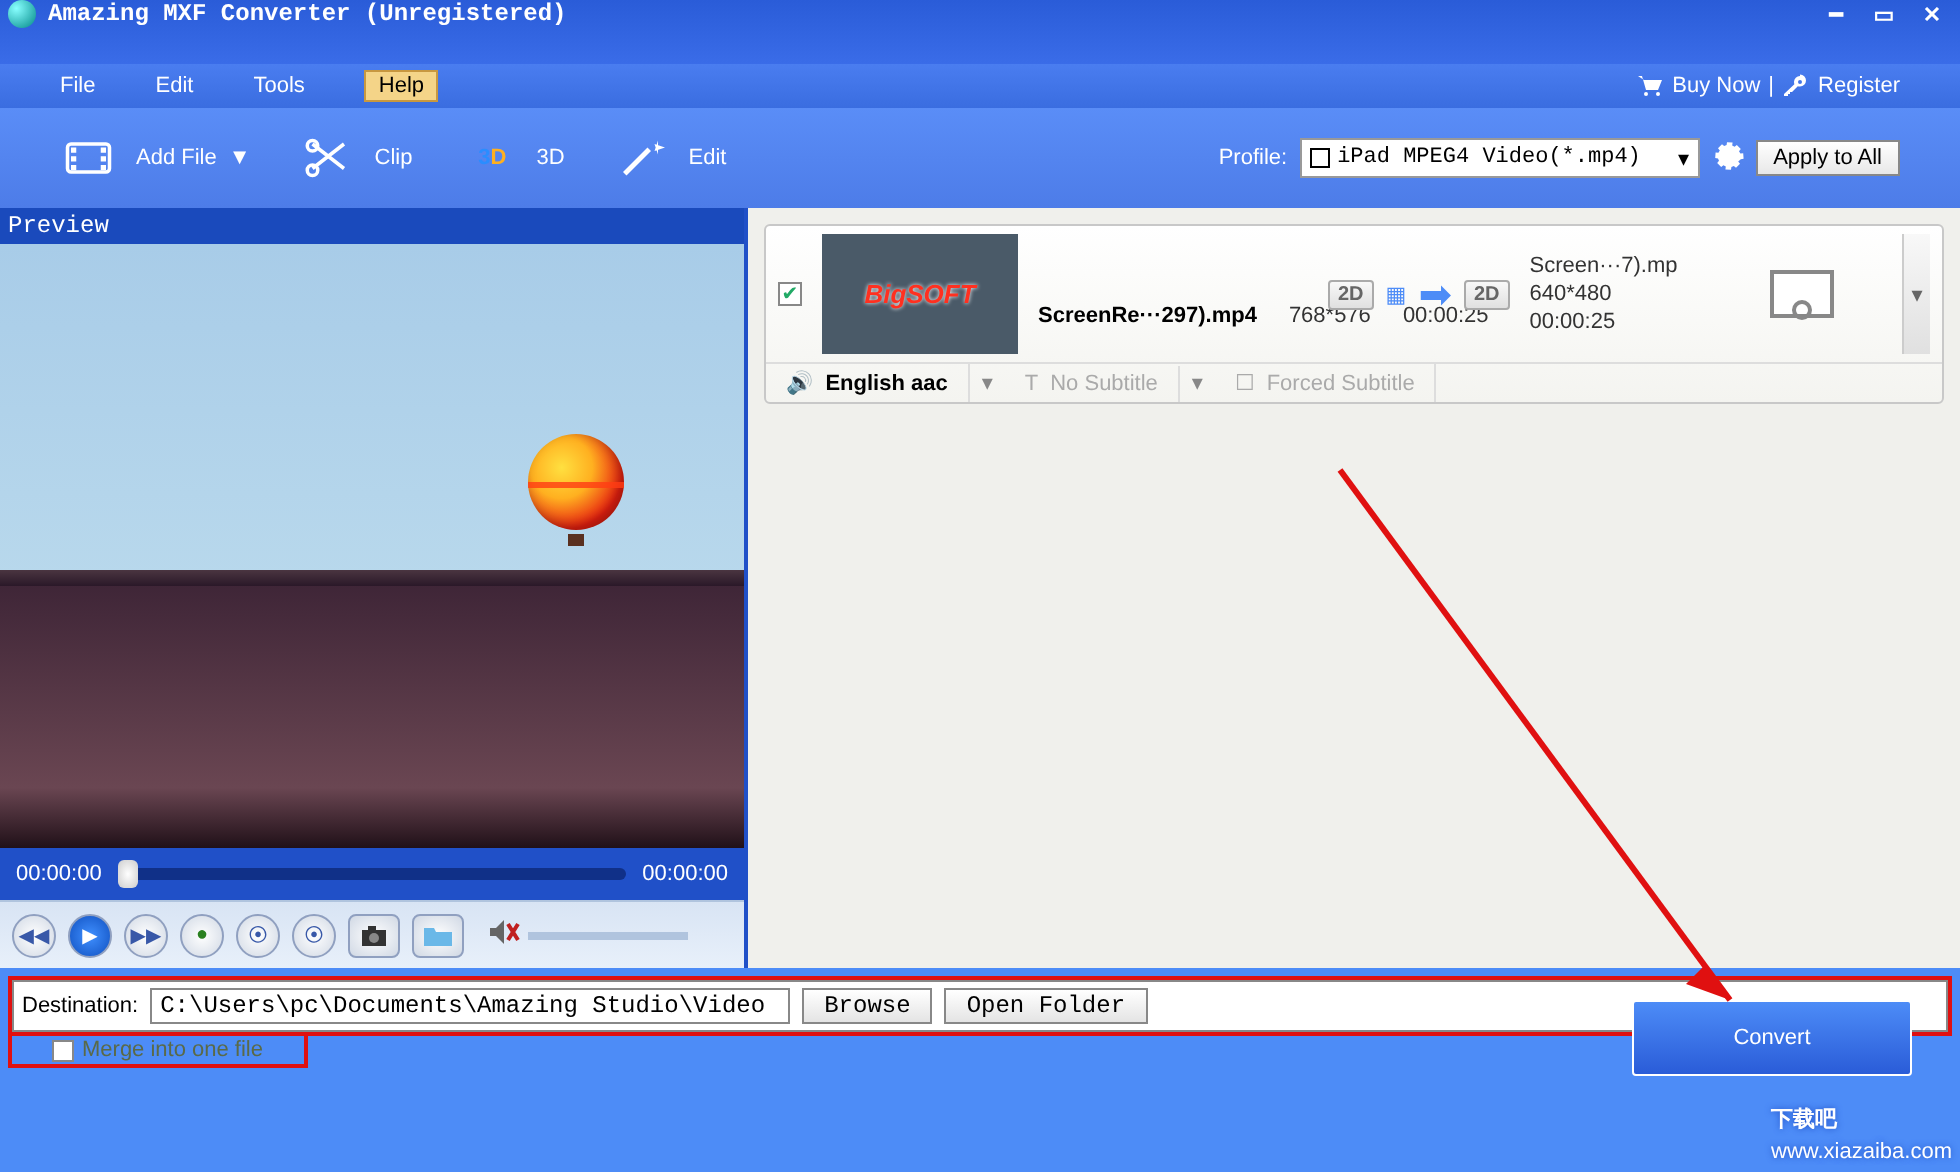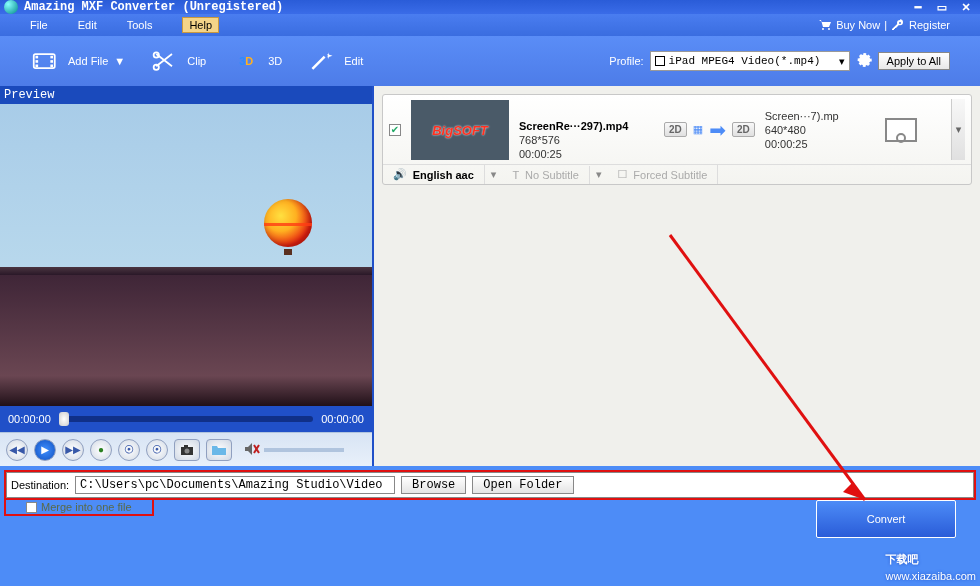--- a/index.html
+++ b/index.html
@@ -1,18 +1,18 @@
 <!DOCTYPE html>
 <html><head>
 <meta charset="utf-8">
 <style>
 * { margin: 0; padding: 0; box-sizing: border-box; font-family: "Microsoft Sans Serif", Tahoma, sans-serif; font-size: 11px; }
 body { width: 980px; height: 586px; background: #4d8cf7; overflow: hidden; position: relative; }
 
-.titlebar { height: 14px; background: linear-gradient(#2a5cd8, #3a6ce8); color: #fff; display: flex; align-items: flex-end; padding: 0 4px; }
+.titlebar { height: 32px; background: linear-gradient(#2a5cd8, #3a6ce8); color: #fff; display: flex; align-items: flex-start; padding: 0 4px; }
 .titlebar .app-icon { width: 14px; height: 14px; background: radial-gradient(circle at 30% 30%, #8ff, #088); border-radius: 50%; margin-right: 6px; }
 .titlebar .title { font-weight: bold; font-family: "Courier New", monospace; font-size: 12px; }
 .titlebar .wincontrols { margin-left: auto; display: flex; gap: 4px; }
 .titlebar .wincontrols span { width: 20px; height: 14px; display: flex; align-items: center; justify-content: center; color: #fff; font-weight: bold; cursor: pointer; }
 
 .menubar { height: 22px; background: linear-gradient(#4a7df0, #3a6de0); display: flex; align-items: center; padding: 0 30px; gap: 30px; color: #fff; font-family: "Courier New", monospace; font-size: 12px; }
 .menubar .mitem { cursor: pointer; }
 .menubar .mitem.active { background: #f4d488; color: #000; padding: 1px 6px; border: 1px solid #c89840; }
 .menubar .right { margin-left: auto; display: flex; gap: 4px; align-items: center; }
 .menubar .right .link { display: flex; align-items: center; gap: 4px; cursor: pointer; }
@@ -46,21 +46,21 @@
 .playctrl .pbtn.play { background: radial-gradient(#4090ff,#1050c0); color: #fff; }
 .playctrl .vol { flex-shrink: 0; display: flex; align-items: center; gap: 4px; margin-left: 6px; }
 .playctrl .vol .vtrack { width: 80px; height: 4px; background: #b0c4de; }
 
 .list-col { flex: 1; background: #f0f0ec; border-left: 2px solid #2050c8; padding: 8px; overflow: auto; }
 .file-item { border: 1px solid #c8c8c8; background: linear-gradient(#fff,#f4f4f0); border-radius: 3px; }
 .file-item .row1 { display: flex; align-items: center; padding: 4px 6px; gap: 10px; }
 .file-item .chk { width: 12px; height: 12px; border: 1px solid #888; background: #fff; display: flex; align-items: center; justify-content: center; color: #2a6; font-size: 10px; }
 .file-item .thumb { width: 98px; height: 60px; background: #4a5a68; position: relative; overflow: hidden; }
 .file-item .thumb .logo { position: absolute; left: 50%; top: 50%; transform: translate(-50%,-50%); font-style: italic; font-weight: bold; color: #ff3020; font-size: 13px; text-shadow: 0 0 2px #fff; }
-.file-item .meta { display: flex; flex-direction: column; gap: 2px; font-family: "Courier New", monospace; font-size: 12px; color: #333; width: 135px; margin-top: 21px; }
+.file-item .meta { display: flex; flex-direction: row; gap: 16px; font-family: "Courier New", monospace; font-size: 12px; color: #333; width: 135px; margin-top: 21px; }
 .file-item .meta .fname { font-weight: bold; color: #000; }
 .file-item .conv-mid { display: flex; align-items: center; gap: 6px; }
 .file-item .badge2d { background: linear-gradient(#f8f8f8,#e0e0e0); border: 1px solid #aaa; border-radius: 2px; padding: 1px 4px; font-size: 10px; color: #666; font-weight: bold; }
 .file-item .arrow { color: #4d8cf7; font-size: 20px; }
 .file-item .meta2 { display: flex; flex-direction: column; gap: 2px; font-family: "Courier New", monospace; font-size: 12px; color: #333; width: 110px; }
 .file-item .dev-icon { width: 32px; height: 24px; border: 2px solid #888; background: #fff; position: relative; }
 .file-item .dev-icon::after { content: ""; position: absolute; left: 50%; bottom: -3px; transform: translateX(-50%); width: 6px; height: 6px; border: 2px solid #888; border-radius: 50%; }
 .file-item .dropbtn { width: 14px; align-self: stretch; background: linear-gradient(#f8f8f8,#e0e0e0); border-left: 1px solid #ccc; display: flex; align-items: center; justify-content: center; color: #666; margin-left: auto; }
 
 .file-item .row2 { display: flex; align-items: center; border-top: 1px solid #ddd; font-family: "Courier New", monospace; font-size: 12px; }

